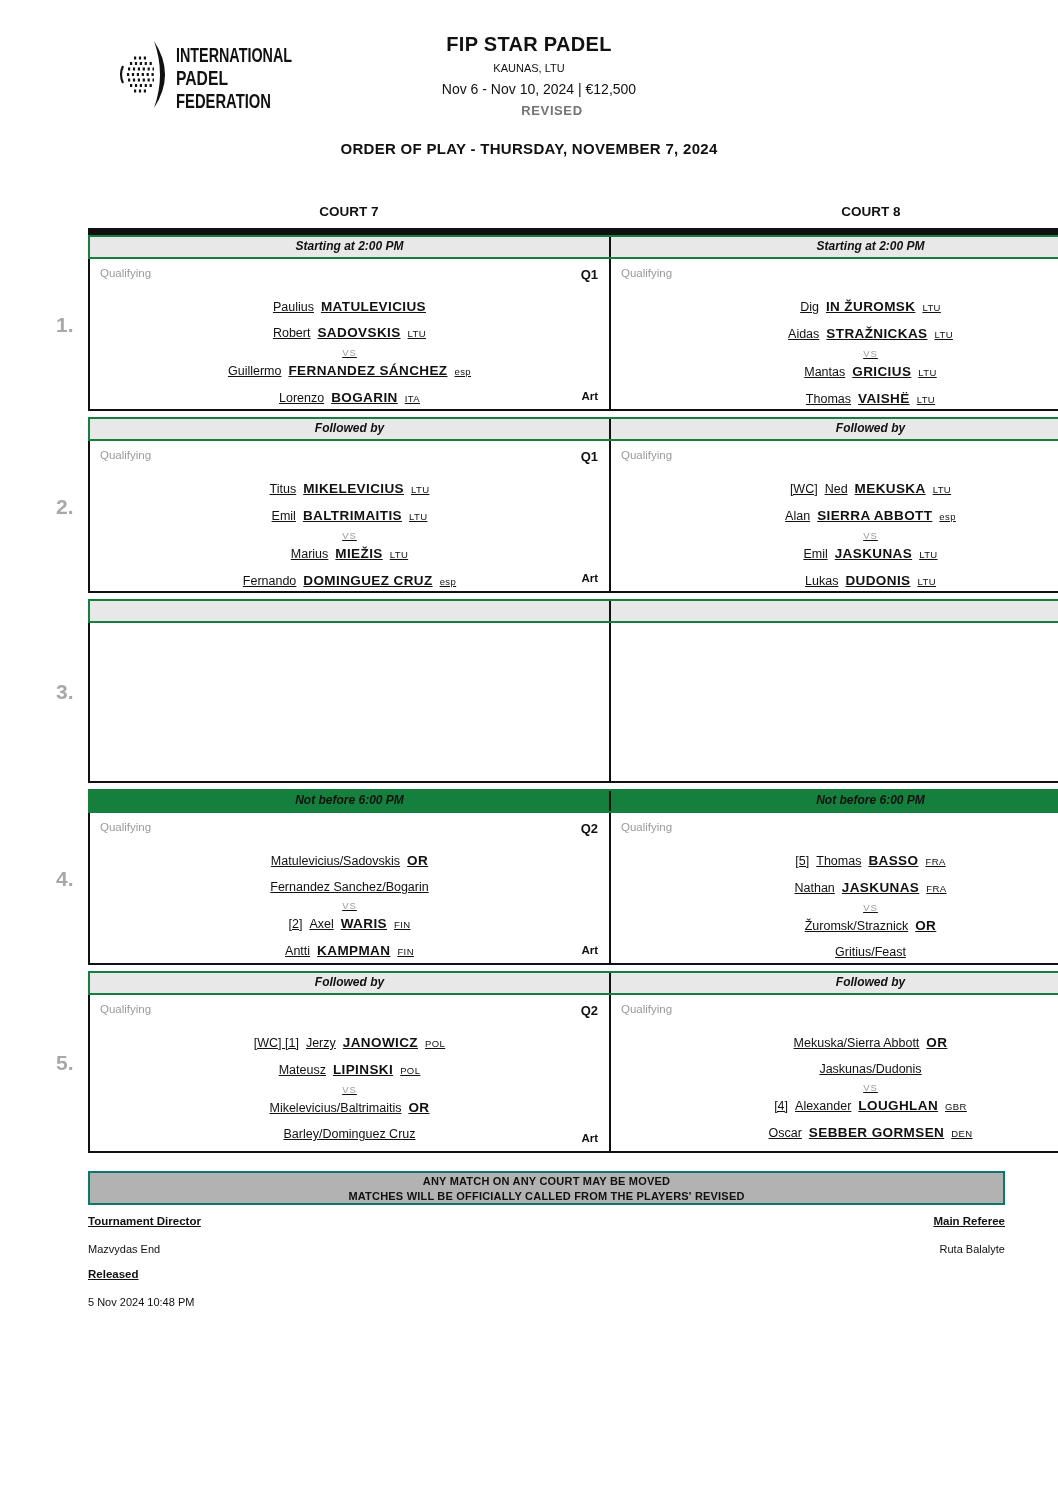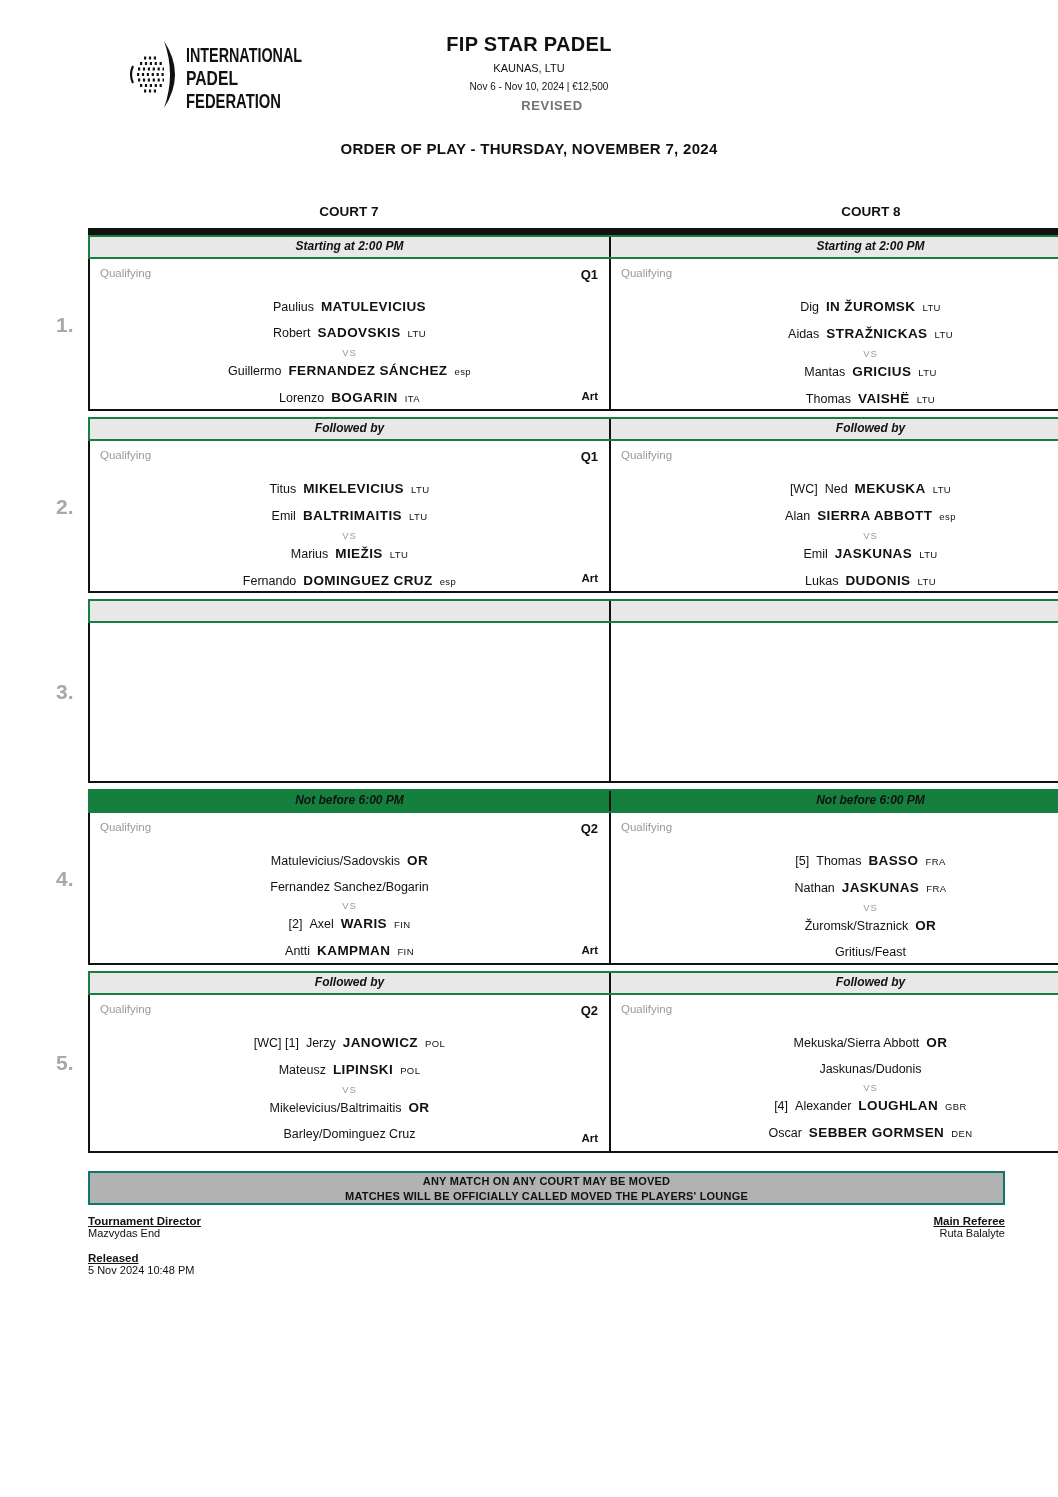--- a/index.html
+++ b/index.html
@@ -1,57 +1,57 @@
 <!DOCTYPE html>
 <html><head>
 <meta charset="utf-8">
 <style>
   html,body { margin:0; padding:0; background:#ffffff; }
   body { width:1058px; height:1497px; font-family:"Liberation Sans", sans-serif; color:#111; position:relative; }
   .doc { position:relative; width:1058px; height:1497px; background:#fff; overflow:hidden; }
 
   
-  .logo { position:absolute; top:36px; left:126px; }
+  .logo { position:absolute; top:36px; left:116px; }
   .header-center { position:absolute; top:33px; left:0; width:100%; text-align:center; }
   .title { font-size:20px; font-weight:bold; letter-spacing:.3px; }
   .loc { font-size:11px; margin-top:6px; }
-  .dates { font-size:10px; margin-top:7px;margin-left:20px; }
+  .dates { font-size:14px; margin-top:7px;margin-left:20px; }
   .revised { font-size:13px; font-weight:bold; color:#c23a1e; margin-top:6px; letter-spacing:.6px; }
   .order-title { position:absolute; top:140px; left:0; width:100%; text-align:center; font-size:15px; font-weight:bold; letter-spacing:.3px; }
 
   
   .table { position:absolute; top:204px; left:88px; width:1044px; }
   .court-labels { display:flex; height:24px; }
   .court-labels div { flex:1; text-align:center; font-weight:bold; font-size:13.5px; }
   .top-bar { height:7px; background:#111; }
   .band-row { display:flex; background:#e8e8e8; border:2px solid #15803d; height:24px; box-sizing:border-box; }
   .band { flex:1; text-align:center; font-style:italic; font-weight:bold; font-size:12px; line-height:19px; }
   .band + .band { border-left:2px solid #111; }
   .match-row { position:relative; display:flex; border:2px solid #111; border-top:none; margin-bottom:6px; background:#fff; box-sizing:content-box; }
-  .cell { flex:1; position:relative; }
+  .cell { flex:1; position:relative;text-decoration:underline; }
   .cell + .cell { border-left:2px solid #111; }
   .round { position:absolute; top:8px; left:10px; color:#9a9a9a; font-size:11.5px; }
   .code { position:absolute; top:8px; right:11px; font-weight:bold; font-size:13px; }
   .corner { position:absolute; bottom:7px; right:11px; font-weight:bold; font-size:11.5px; }
   .names { margin-top:35px; text-align:center; }
   .pline { font-size:12.5px; line-height:26px; white-space:nowrap; }
   .pline span { margin:0 3.5px; }
   .p-last { font-weight:bold; font-size:13.5px; letter-spacing:.4px; }
   .p-cc { font-size:9.5px; letter-spacing:.4px; }
   .vs { font-size:9.5px; color:#9a9a9a; line-height:11px; letter-spacing:1px; }
   .row-num { position:absolute; left:-34px; top:36%; font-weight:bold; font-size:21px; color:#a8a8a8; }
 
   
   .notice { position:absolute; top:1171px; left:88px; width:917px; height:34px; background:#b2b2b2;
             border:2px solid #0f766e; box-sizing:border-box; text-align:center; font-weight:bold;
             font-size:11px; line-height:15px; padding-top:1px; letter-spacing:.2px; }
   .footer { position:absolute; top:1215px; left:88px; width:917px; font-size:11px; }
   .f-row { display:flex; justify-content:space-between; }
   .f-label { font-weight:bold; font-size:11.5px; text-decoration:underline; }
-  .f-val { margin-top:0; }
+  .f-val { margin-top:16px; }
   .f-right { text-align:right; }
   .released { margin-top:13px; }
 </style>
 </head>
 <body>
 
 <div class="doc">
 
   <div class="logo">
     <svg width="182" height="78" viewBox="0 0 182 78">
@@ -225,21 +225,21 @@
               <div class="pline"><span class="p-first">Oscar</span><span class="p-last">SEBBER GORMSEN</span><span class="p-cc">DEN</span></div>
             </div>
             <div class="corner">Art</div>
           </div>
         </div>
       </div>
   </div>
 
   <div class="notice" style="background: rgb(178, 178, 178);">
     <div>ANY MATCH ON ANY COURT MAY BE MOVED</div>
-    <div>MATCHES WILL BE OFFICIALLY CALLED MOVED THE PLAYERS' LOUNGE</div>
+    <div>MATCHES WILL BE OFFICIALLY CALLED FROM THE PLAYERS' REVISED</div>
   </div>
 
   <div class="footer">
     <div class="f-row">
       <div>
         <div class="f-label">Tournament Director</div>
         <div class="f-val">Mazvydas End</div>
       </div>
       <div class="f-right">
         <div class="f-label">Main Referee</div>

